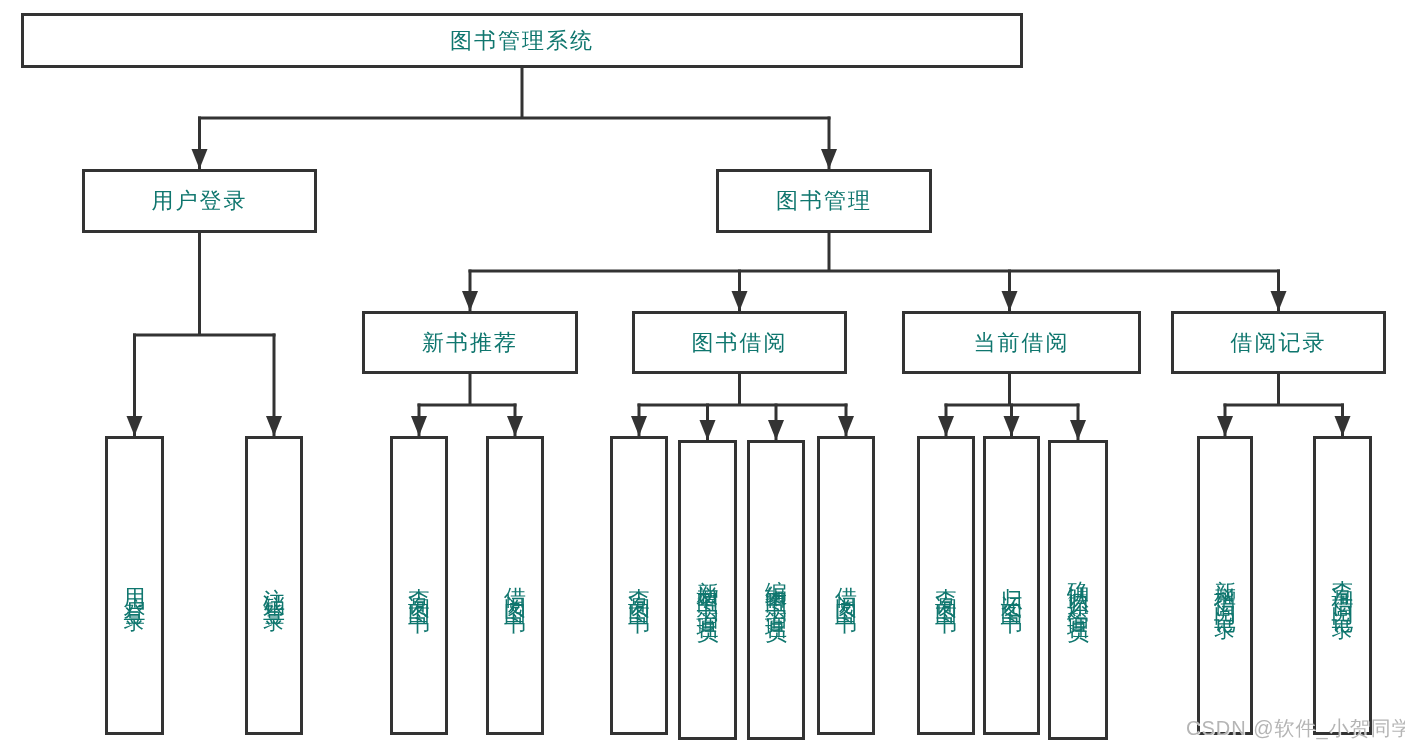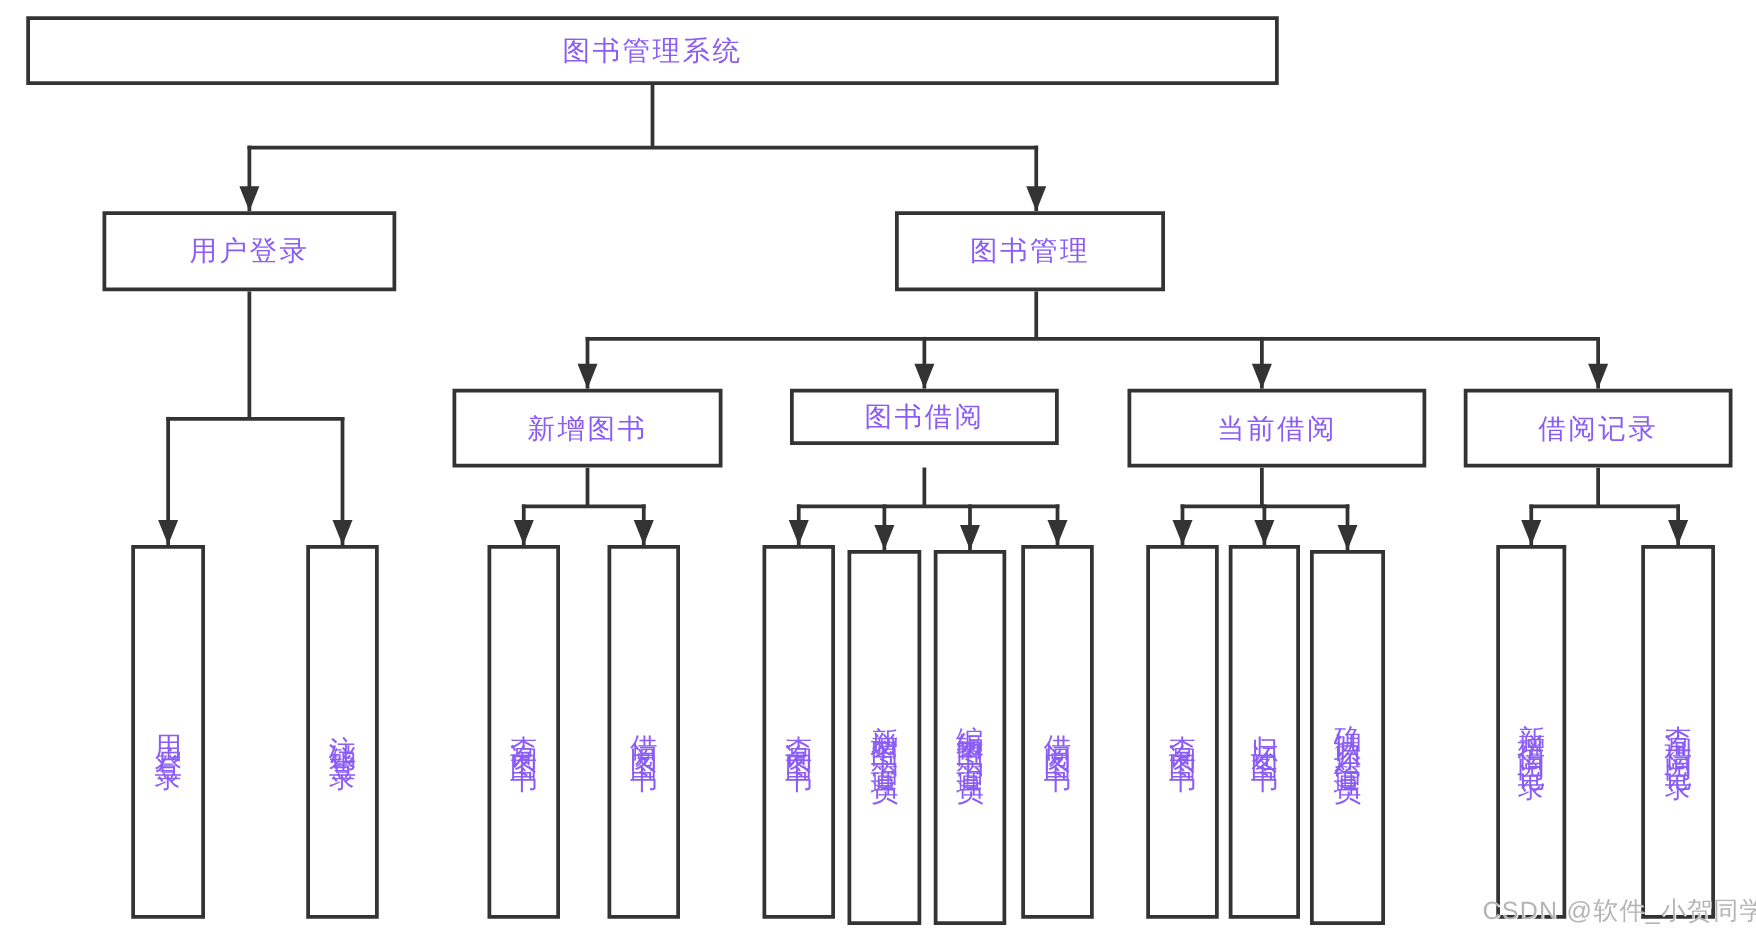--- a/index.html
+++ b/index.html
@@ -14,21 +14,21 @@
   .wires {
     position: absolute;
     left: 0; top: 0;
     z-index: 1;
   }
   .node {
     position: absolute;
     box-sizing: border-box;
     background: #ffffff;
     border: 3px solid #333333;
-    color: #8b5cf6;
+    color: #0f766e;
     display: flex;
     align-items: center;
     justify-content: center;
     z-index: 2;
     font-size: 22px;
     letter-spacing: 2px;
     white-space: nowrap;
   }
   .leaf .lbl {
     writing-mode: vertical-rl;
@@ -109,23 +109,23 @@
   </div>
 
   <div class="node" style="left:82px; top:169px; width:235px; height:64px;">
     <span class="lbl">用户登录</span>
   </div>
   <div class="node" style="left:716px; top:169px; width:216px; height:64px;">
     <span class="lbl">图书管理</span>
   </div>
 
   <div class="node" style="left:362px; top:311px; width:216px; height:63px;">
-    <span class="lbl">新增图书</span>
+    <span class="lbl">新书推荐</span>
   </div>
-  <div class="node" style="left:632px; top:311px; width:215px; height:45px;">
+  <div class="node" style="left:632px; top:311px; width:215px; height:63px;">
     <span class="lbl">图书借阅</span>
   </div>
   <div class="node" style="left:902px; top:311px; width:239px; height:63px;">
     <span class="lbl">当前借阅</span>
   </div>
   <div class="node" style="left:1171px; top:311px; width:215px; height:63px;">
     <span class="lbl">借阅记录</span>
   </div>
 
   <div class="node leaf" style="left:105px; top:436px; width:59px; height:299px;">

